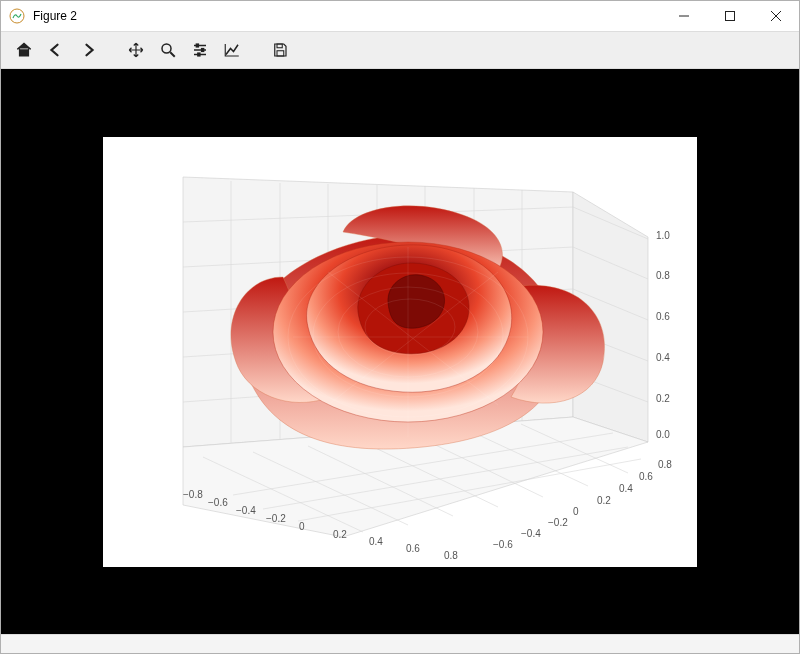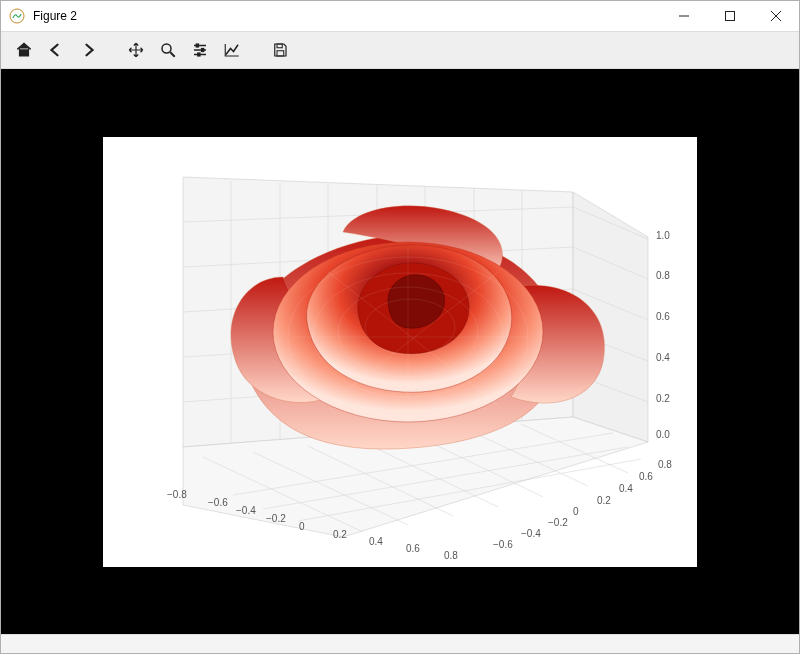--- a/index.html
+++ b/index.html
@@ -191,21 +191,21 @@
 
       
       <span class="tick" style="left:553px;top:292px">0.0</span>
       <span class="tick" style="left:553px;top:256px">0.2</span>
       <span class="tick" style="left:553px;top:215px">0.4</span>
       <span class="tick" style="left:553px;top:174px">0.6</span>
       <span class="tick" style="left:553px;top:133px">0.8</span>
       <span class="tick" style="left:553px;top:93px">1.0</span>
 
       
-      <span class="tick" style="left:64px;top:352px">−<span>0.8</span></span>
+      <span class="tick" style="left:80px;top:352px">−<span>0.8</span></span>
       <span class="tick" style="left:105px;top:360px">−<span>0.6</span></span>
       <span class="tick" style="left:133px;top:368px">−<span>0.4</span></span>
       <span class="tick" style="left:163px;top:376px">−<span>0.2</span></span>
       <span class="tick" style="left:196px;top:384px">0</span>
       <span class="tick" style="left:230px;top:392px">0.2</span>
       <span class="tick" style="left:266px;top:399px">0.4</span>
       <span class="tick" style="left:303px;top:406px">0.6</span>
       <span class="tick" style="left:341px;top:413px">0.8</span>
 
       

